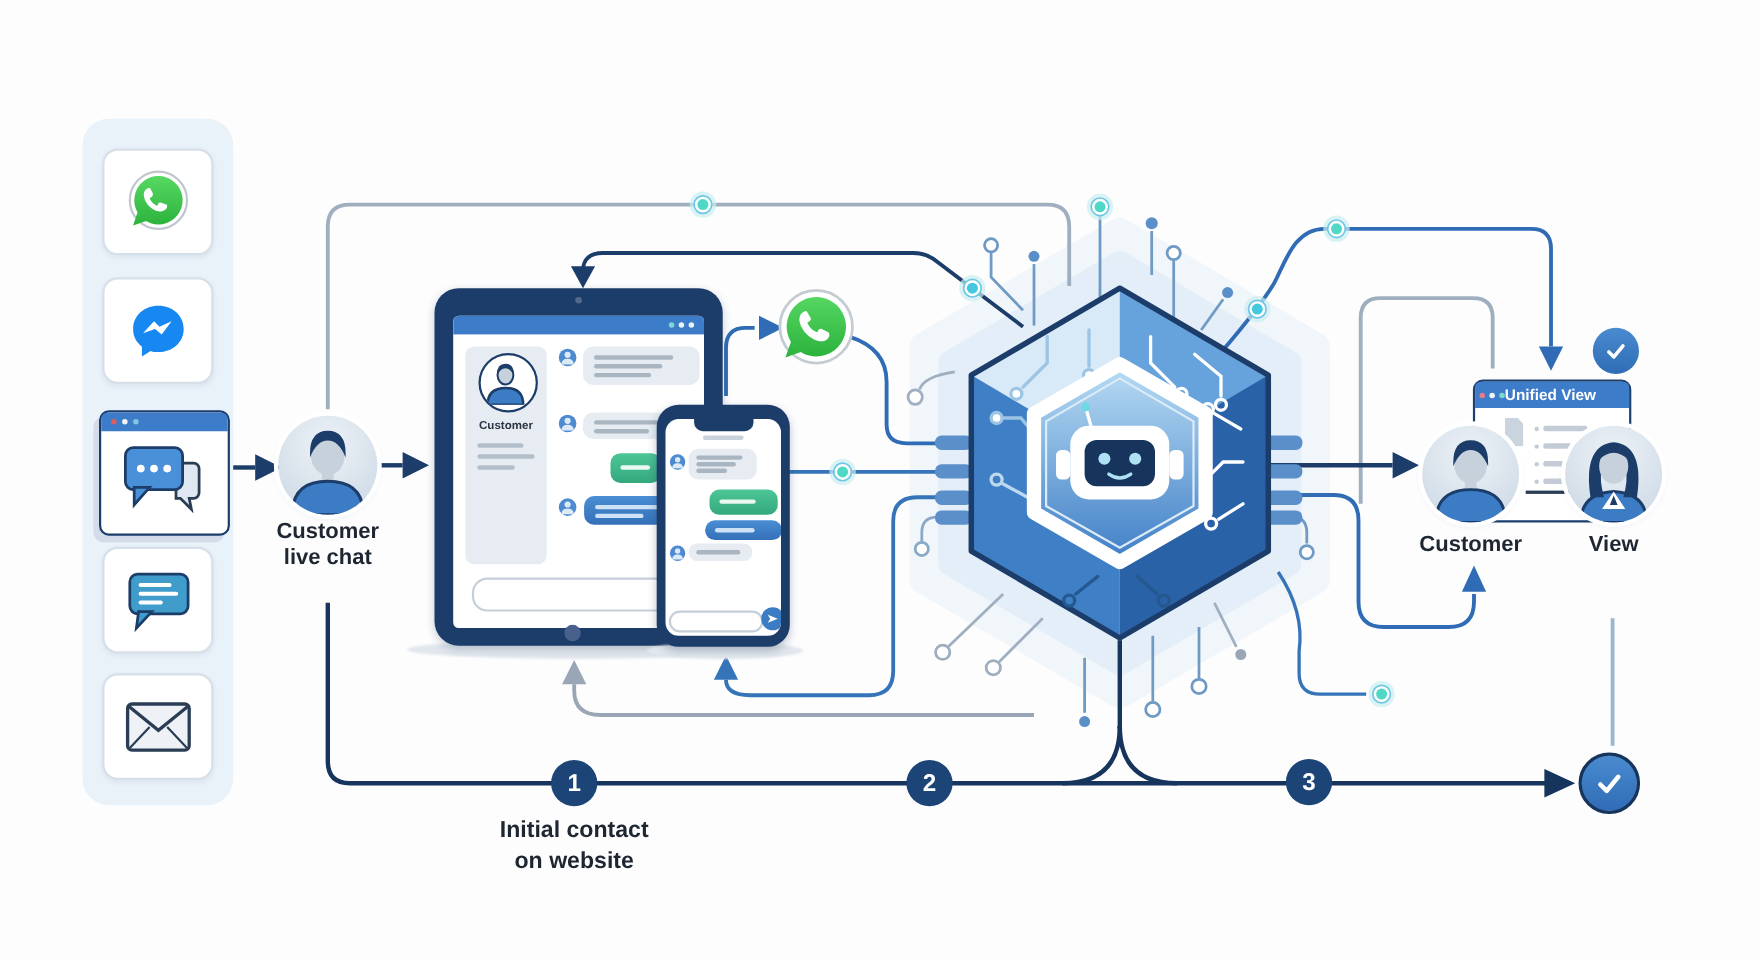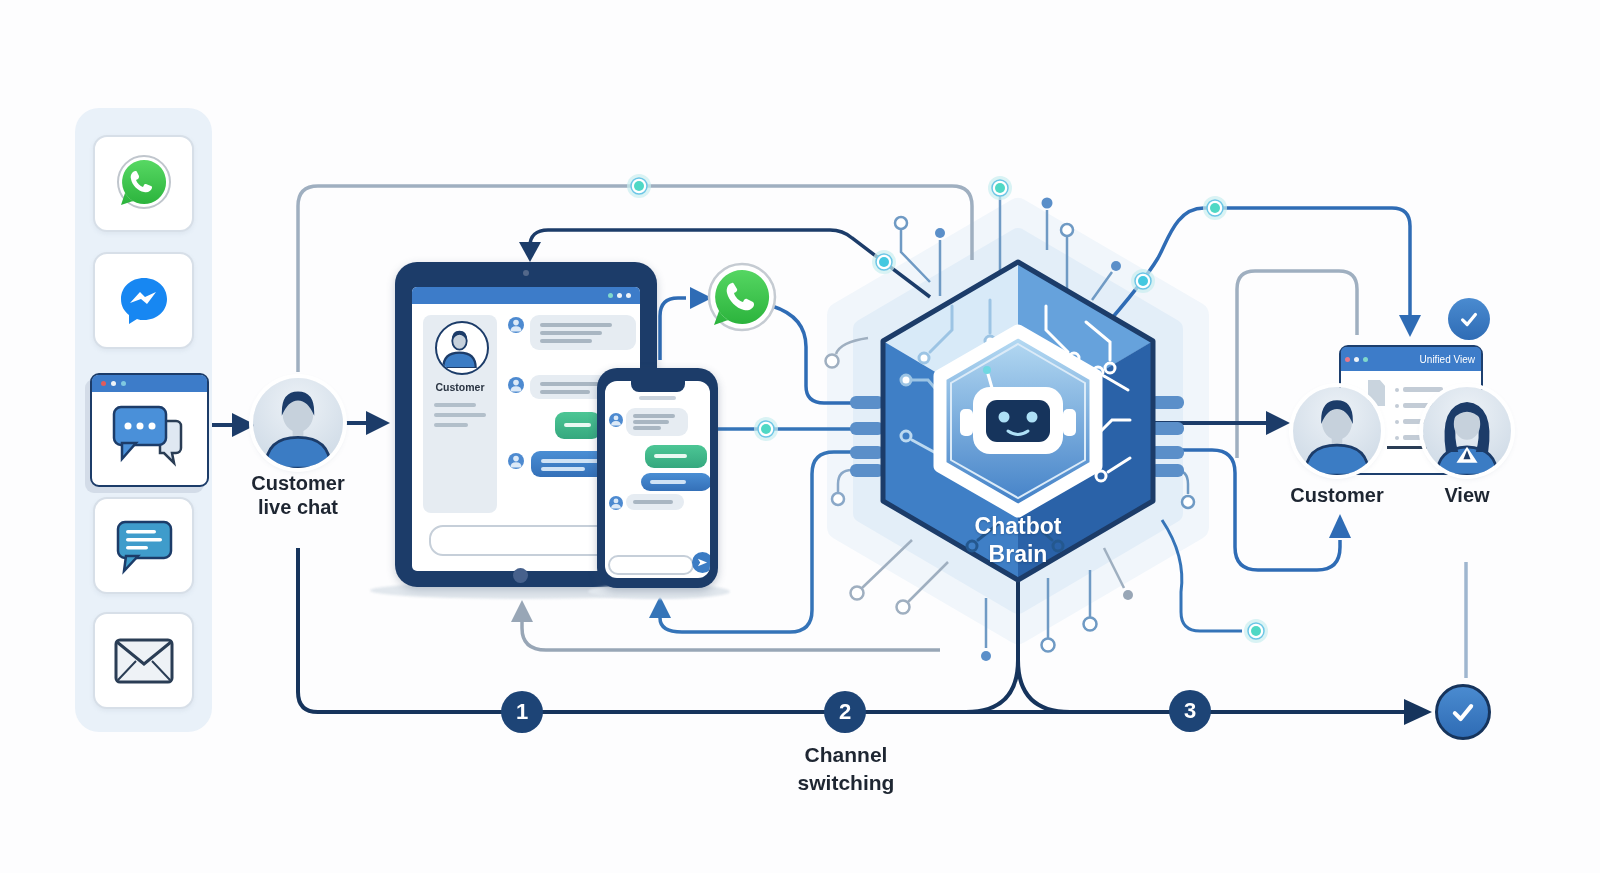--- a/index.html
+++ b/index.html
@@ -25,21 +25,21 @@
   .bub-blue{background:linear-gradient(180deg,#4a8ed4,#3470b8);}
   .bline{position:absolute;height:3.5px;border-radius:2px;}
   .mini-av{position:absolute;border-radius:50%;background:#4d8ad0;overflow:hidden;}
   .phone{left:597px;top:368px;width:121px;height:220px;background:#1c3c69;border-radius:20px;box-shadow:0 3px 8px rgba(50,70,100,.3);}
   .p-screen{position:absolute;left:8px;top:13px;width:105px;height:197px;background:#fff;border-radius:12px;overflow:hidden;}
   .notch{position:absolute;left:50%;transform:translateX(-50%);top:0;width:54px;height:11px;background:#1c3c69;border-radius:0 0 8px 8px;}
   .pill{background:#fff;border:2px solid #c6cfd9;border-radius:14px;}
   
   .uv-win{left:1339px;top:345px;width:140px;height:126px;background:#fff;border:2.5px solid #1d3f6e;border-radius:9px;}
   .uv-head{position:absolute;left:0;top:0;right:0;height:24px;background:#3d7cc9;border-radius:5px 5px 0 0;display:flex;align-items:center;}
-  .uv-title{flex:1;text-align:right;color:#fff;font-size:10px;font-weight:normal;padding-right:6px;}
+  .uv-title{flex:1;text-align:left;color:#fff;font-size:14px;font-weight:bold;padding-right:6px;}
   .uv-dot{width:5px;height:5px;border-radius:50%;margin-left:4px;}
   .doc{position:absolute;left:27px;top:33px;width:17px;height:26px;background:#c9d4de;clip-path:polygon(0 0,70% 0,100% 22%,100% 100%,0 100%);}
   .uv-row-dot{position:absolute;width:4px;height:4px;border-radius:50%;background:#c3ccd6;}
   .uv-row-line{position:absolute;height:4.5px;border-radius:2px;background:#c3ccd6;}
   
   .check{border-radius:50%;background:linear-gradient(180deg,#4a8bd0,#2f6cb5);display:flex;align-items:center;justify-content:center;}
   .stepnum{width:42px;height:42px;border-radius:50%;background:#1d4476;color:#fff;font-size:22px;font-weight:bold;display:flex;align-items:center;justify-content:center;}
   .steplbl{color:#1e2632;font-size:21px;font-weight:600;text-align:center;line-height:28px;}
   .hexlbl{color:#fff;font-size:23px;font-weight:bold;text-align:center;line-height:28px;text-shadow:0 1px 2px rgba(20,50,90,.35);}
   .shadow-el{background:#e1e7ed;border-radius:50%;filter:blur(1px);}
@@ -421,24 +421,20 @@
       <defs>
           <linearGradient id="waGrad2" x1="0" y1="0" x2="0" y2="1">
             <stop offset="0" stop-color="#55d662"></stop>
             <stop offset="1" stop-color="#2bb33c"></stop>
           </linearGradient>
         </defs>
       <path d="M25 21 c-4 1 -6 5 -5 10 2 8 9 15 17 17 5 1 9 -1 10 -5 0 -1 0 -2 -1 -3 l-6 -3 c-1 -0.5 -2 0 -3 1 l-1 2 c-4 -1 -8 -5 -9 -9 l2 -1 c1 -1 1.5 -2 1 -3 l-3 -5 c-0.5 -1 -1.5 -1.5 -2 -1 z" fill="#fff"></path>
     </svg>
   </div>
 
-  <div class="abs hexlbl" style="left:938px;top:512px;width:160px;z-index:3">
-    <span>Chatbot</span><br>
-    <span>Brain</span>
-  </div>
 
   <div class="abs uv-win" style="z-index:3">
     <div class="uv-head">
       <span class="uv-dot" style="background:#e8788a"></span>
       <span class="uv-dot" style="background:#eef3f8"></span>
       <span class="uv-dot" style="background:#7fd8cc"></span>
       <span class="uv-title">Unified View</span>
     </div>
     <div class="doc"></div>
     <span class="uv-row-dot" style="left:54px;top:41px"></span>
@@ -481,17 +477,17 @@
   <div class="abs check" style="left:1435px;top:684px;width:56px;height:56px;border:3px solid #16345c;box-sizing:border-box;z-index:4">
     <svg width="28" height="28" viewBox="0 0 24 24">
         <polyline points="5,13 10,18 19,7" fill="none" stroke="#fff" stroke-width="3.5" stroke-linecap="round" stroke-linejoin="round"></polyline>
       </svg>
   </div>
 
   <div class="abs stepnum" style="left:501px;top:691px;z-index:3">1</div>
   <div class="abs stepnum" style="left:824px;top:691px;z-index:3">2</div>
   <div class="abs stepnum" style="left:1169px;top:690px;z-index:3">3</div>
 
-  <div class="abs steplbl" style="left:726px;top:741px;width:240px;z-index:3">
-    <span>Channel</span><br><span>switching</span>
+  <div class="abs steplbl" style="left:402px;top:741px;width:240px;z-index:3">
+    <span>Initial contact</span><br><span>on website</span>
   </div>
 
 </div>
 
 </body></html>

